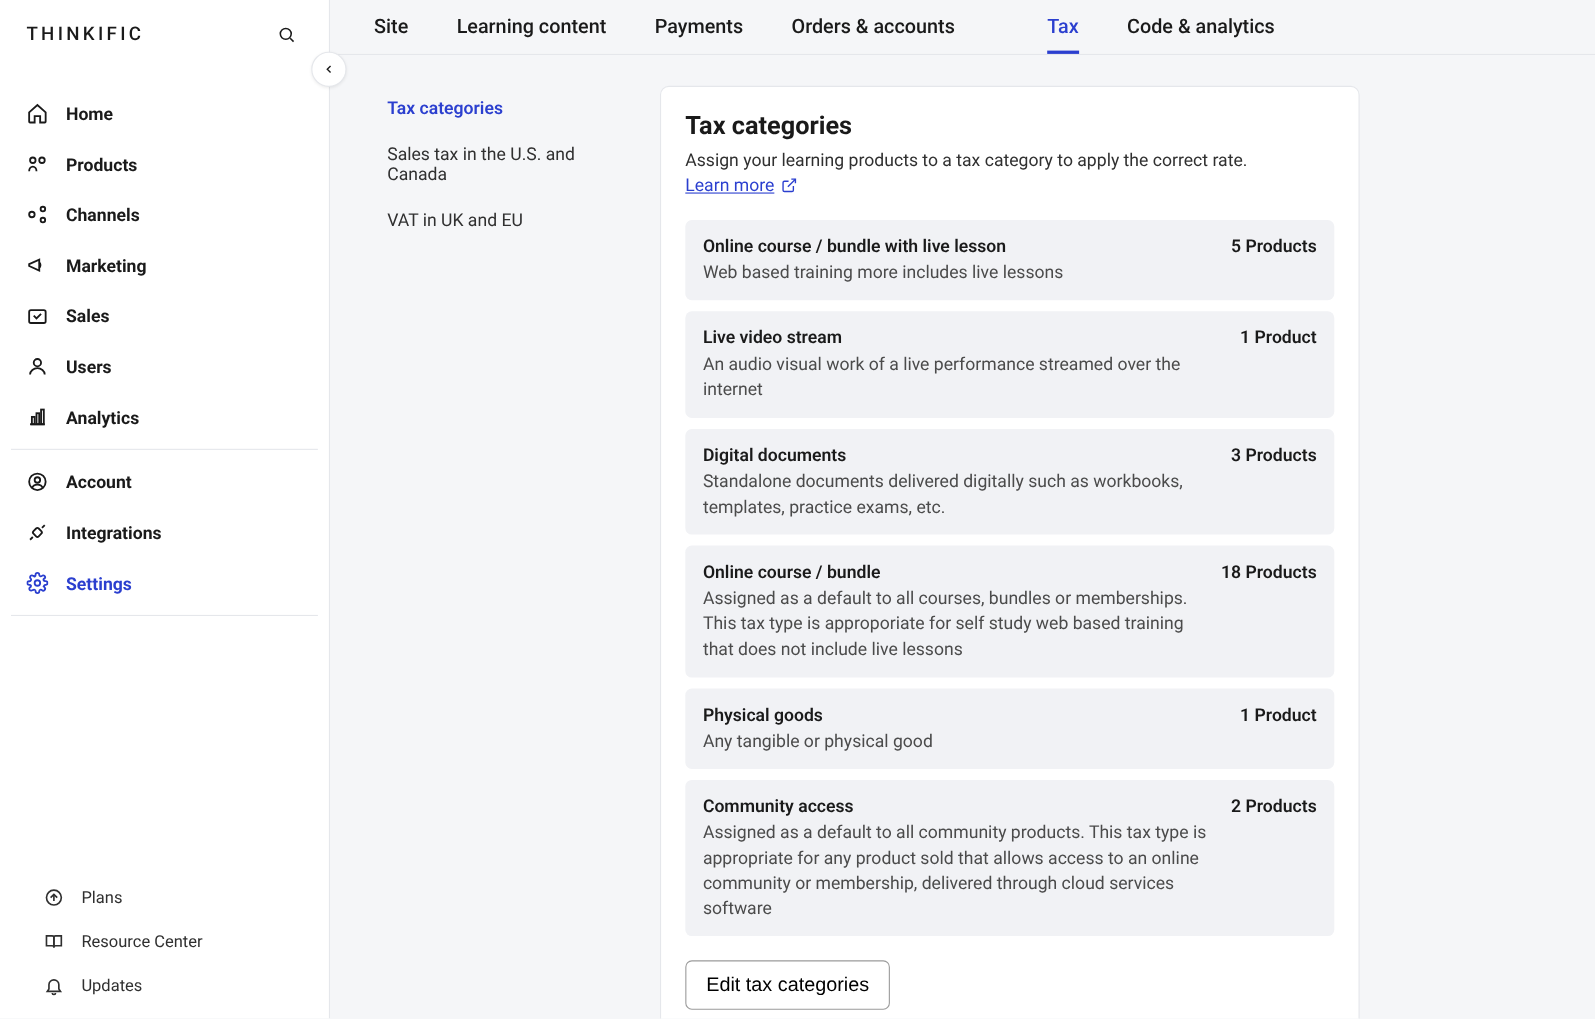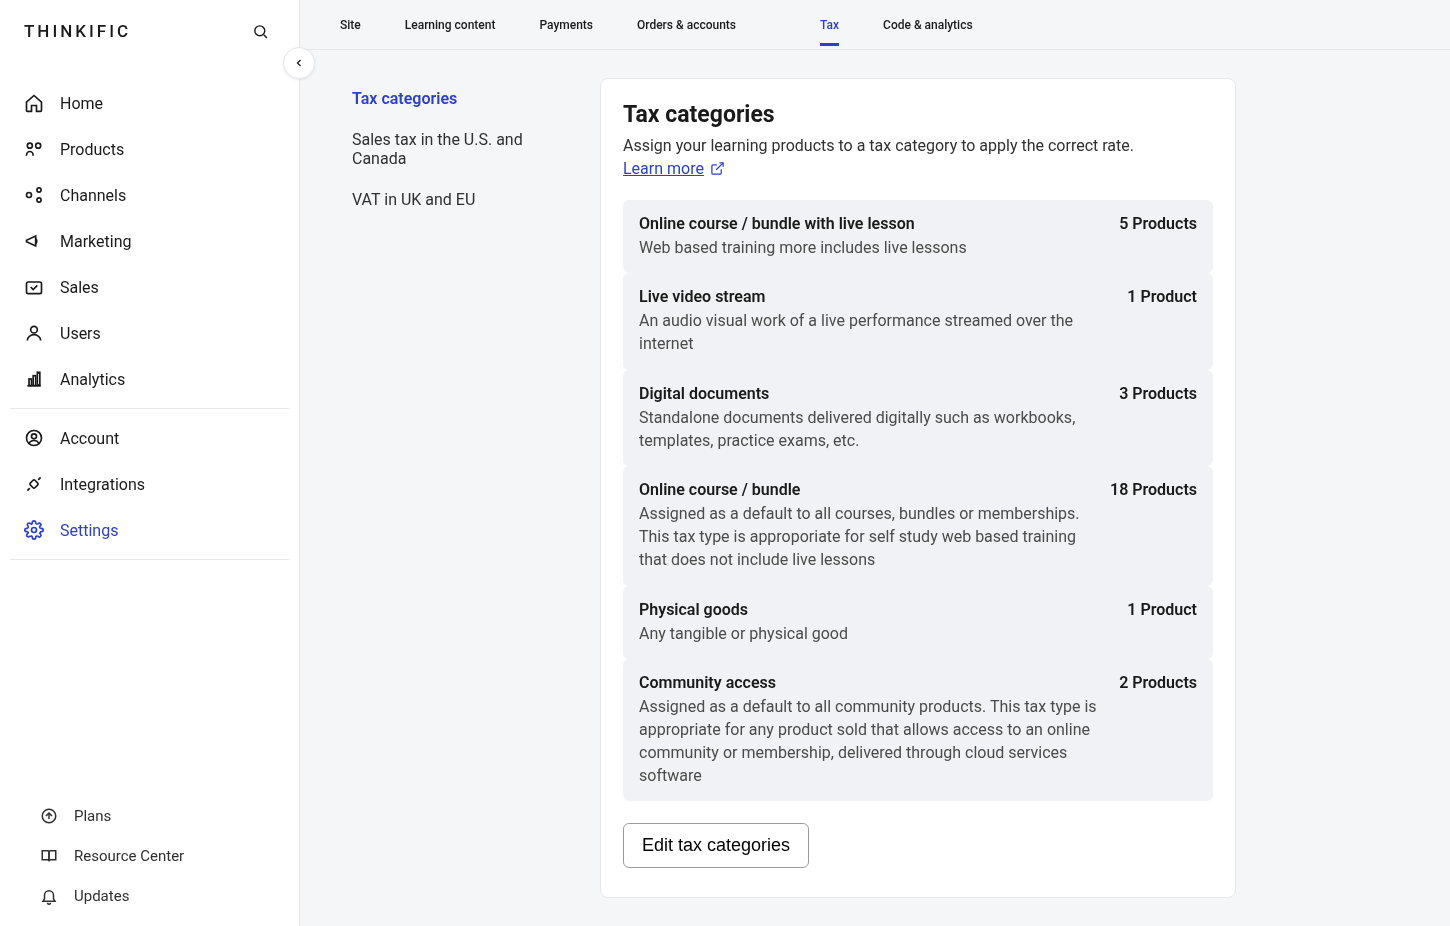--- a/index.html
+++ b/index.html
@@ -61,21 +61,21 @@
   padding: 18px 0;
 }
 .nav-item {
   display: flex;
   align-items: center;
   gap: 16px;
   padding: 13px 24px;
   cursor: pointer;
   color: #1a1a1a;
   font-size: 16px;
-  font-weight: 400;
+  font-weight: 700;
 }
 .nav-item.active { color: #2b3fcf; }
 .nav-item .icon {
   width: 20px;
   height: 20px;
   display: flex;
   align-items: center;
   justify-content: center;
 }
 .nav-divider {
@@ -106,21 +106,21 @@
   display: flex;
   gap: 44px;
   padding: 0 40px;
   min-height: 50px;
   align-items: center;
   background: #f5f6f8;
   border-bottom: 1px solid #e5e7eb;
 }
 .top-tab {
   padding: 13px 0;
-  font-size: 12px;
+  font-size: 18px;
   font-weight: 500;
   color: #1a1a1a;
   cursor: pointer;
   position: relative;
 }
 .top-tab.active { color: #2b3fcf; margin-left: 40px; }
 .top-tab.active::after {
   content: "";
   position: absolute;
   bottom: -1px;
@@ -173,21 +173,21 @@
   font-size: 16px;
   display: inline-flex;
   align-items: center;
   gap: 6px;
 }
 .cat-list {
   list-style: none;
   margin-top: 22px;
   display: flex;
   flex-direction: column;
-  gap: 0;
+  gap: 10px;
 }
 .cat-item {
   background: #f1f2f5;
   border-radius: 6px;
   padding: 14px 16px;
   display: flex;
   justify-content: space-between;
   gap: 18px;
 }
 .cat-info { flex: 1; min-width: 0; }

